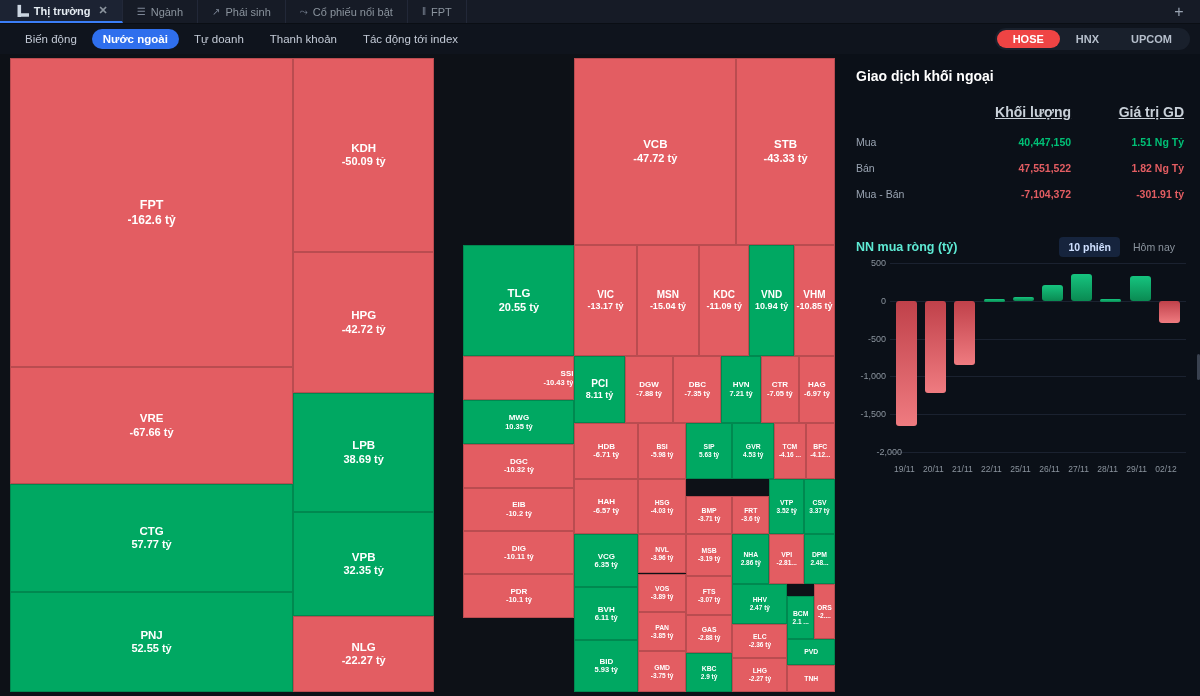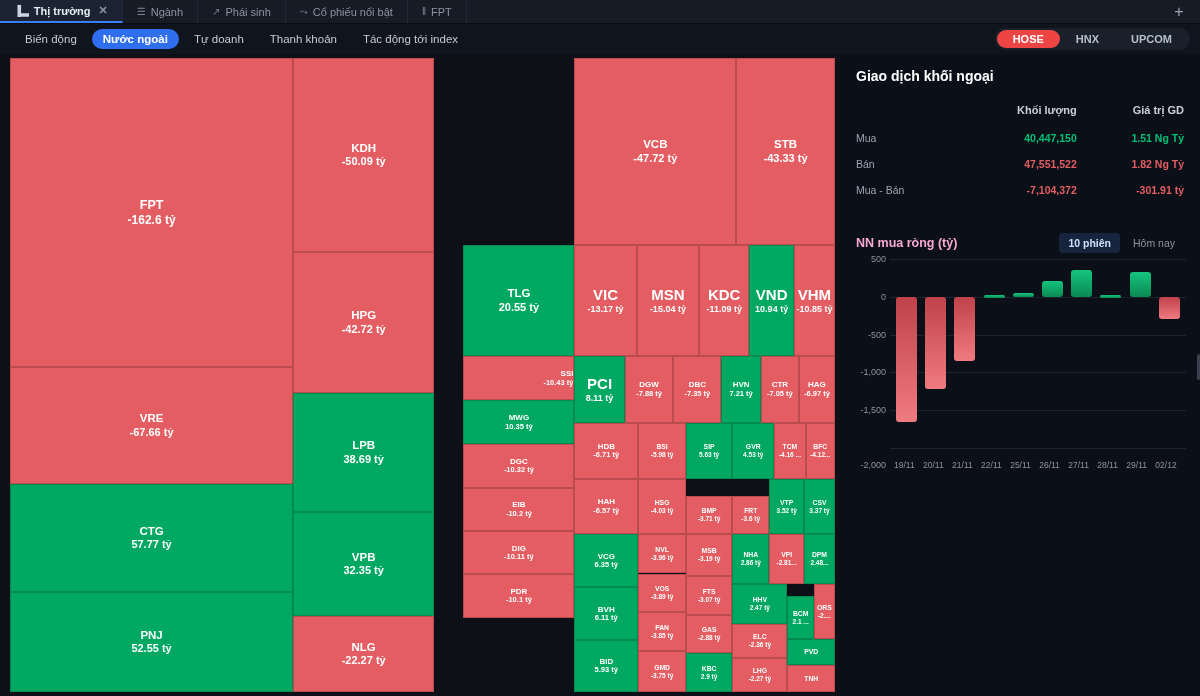--- a/index.html
+++ b/index.html
@@ -90,47 +90,47 @@
     text-align: center;
     line-height: 1.18;
   }
   .tile.up { background: #00a862; }
   .tile.down { background: #e35d62; }
   .tile .sym { font-weight: bold; }
   .tile .val { font-weight: bold; }
   
   .s-xl .sym { font-size: 12.5px; } .s-xl .val { font-size: 12px; }
   .s-lg .sym { font-size: 11.5px; } .s-lg .val { font-size: 11px; }
-  .s-md .sym { font-size: 15px; }  .s-md .val { font-size: 9px; }
+  .s-md .sym { font-size: 10px; }  .s-md .val { font-size: 9px; }
   .s-sm .sym { font-size: 8px; }    .s-sm .val { font-size: 7.5px; }
   .s-xs .sym { font-size: 6.8px; }  .s-xs .val { font-size: 6.5px; }
   
   .side {
     width: 360px; height: 642px;
     background: #0b1018;
     padding: 14px 16px 0 16px;
     position: relative;
   }
   .side h2 { font-size: 14px; color: #fff; font-weight: bold; margin-bottom: 16px; }
   table.flow { width: 100%; border-collapse: collapse; }
   table.flow th {
-    font-size: 11px; color: #c9d1d9; font-weight: bold;
-    text-align: right; padding: 4px 0 9px 0;
+    font-size: 14px; color: #c9d1d9; font-weight: bold;
+    text-align: right; padding: 4px 0 9px 0; text-decoration: underline;
   }
   table.flow th.lbl { text-align: left; }
   table.flow td {
     font-size: 10.5px; padding: 7px 0; text-align: right; font-weight: bold;
   }
   table.flow td.lbl { text-align: left; color: #9aa4b2; font-weight: normal; }
   .pos { color: #00c076; } .neg { color: #e35d62; }
   .chartheader {
     display: flex; align-items: center; justify-content: space-between;
     margin-top: 30px; margin-bottom: 6px;
   }
-  .chartheader .ttl { font-size: 12.5px; font-weight: bold; color: #f9a8d4; }
+  .chartheader .ttl { font-size: 12.5px; font-weight: bold; color: #5eead4; }
   .seg { display: flex; gap: 4px; }
   .segbtn {
     font-size: 10.5px; padding: 4px 9px; border-radius: 4px;
     color: #8b949e; cursor: pointer;
   }
   .segbtn.on { background: #16243d; color: #cfe0ff; font-weight: bold; }
   
   .chart { position: relative; width: 330px; height: 215px; margin-top: 4px; }
   .gridrow { position: absolute; left: 34px; right: 0; height: 1px; background: #1b2230; }
   .ytick {
@@ -492,21 +492,21 @@
         <div class="ytick" style="top: 0px;">500</div>
         <div class="gridrow" style="top: 37.8px;"></div>
         <div class="ytick" style="top: 37.8px;">0</div>
         <div class="gridrow" style="top: 75.6px;"></div>
         <div class="ytick" style="top: 75.6px;">-500</div>
         <div class="gridrow" style="top: 113.4px;"></div>
         <div class="ytick" style="top: 113.4px;">-1,000</div>
         <div class="gridrow" style="top: 151.2px;"></div>
         <div class="ytick" style="top: 151.2px;">-1,500</div>
         <div class="gridrow" style="top: 189px;"></div>
-        <div class="ytick" style="top: 206px;">-2,000</div>
+        <div class="ytick" style="top: 189px; margin-left: 16px;">-2,000</div>
         <div class="plot">
           <div class="barcol" style="left: 0%; width: 10%;">
             <div class="bar down" style="top: 37.8px; height: 125.496px;"></div>
           </div>
           <div class="barcol" style="left: 10%; width: 10%;">
             <div class="bar down" style="top: 37.8px; height: 91.854px;"></div>
           </div>
           <div class="barcol" style="left: 20%; width: 10%;">
             <div class="bar down" style="top: 37.8px; height: 64.26px;"></div>
           </div>

